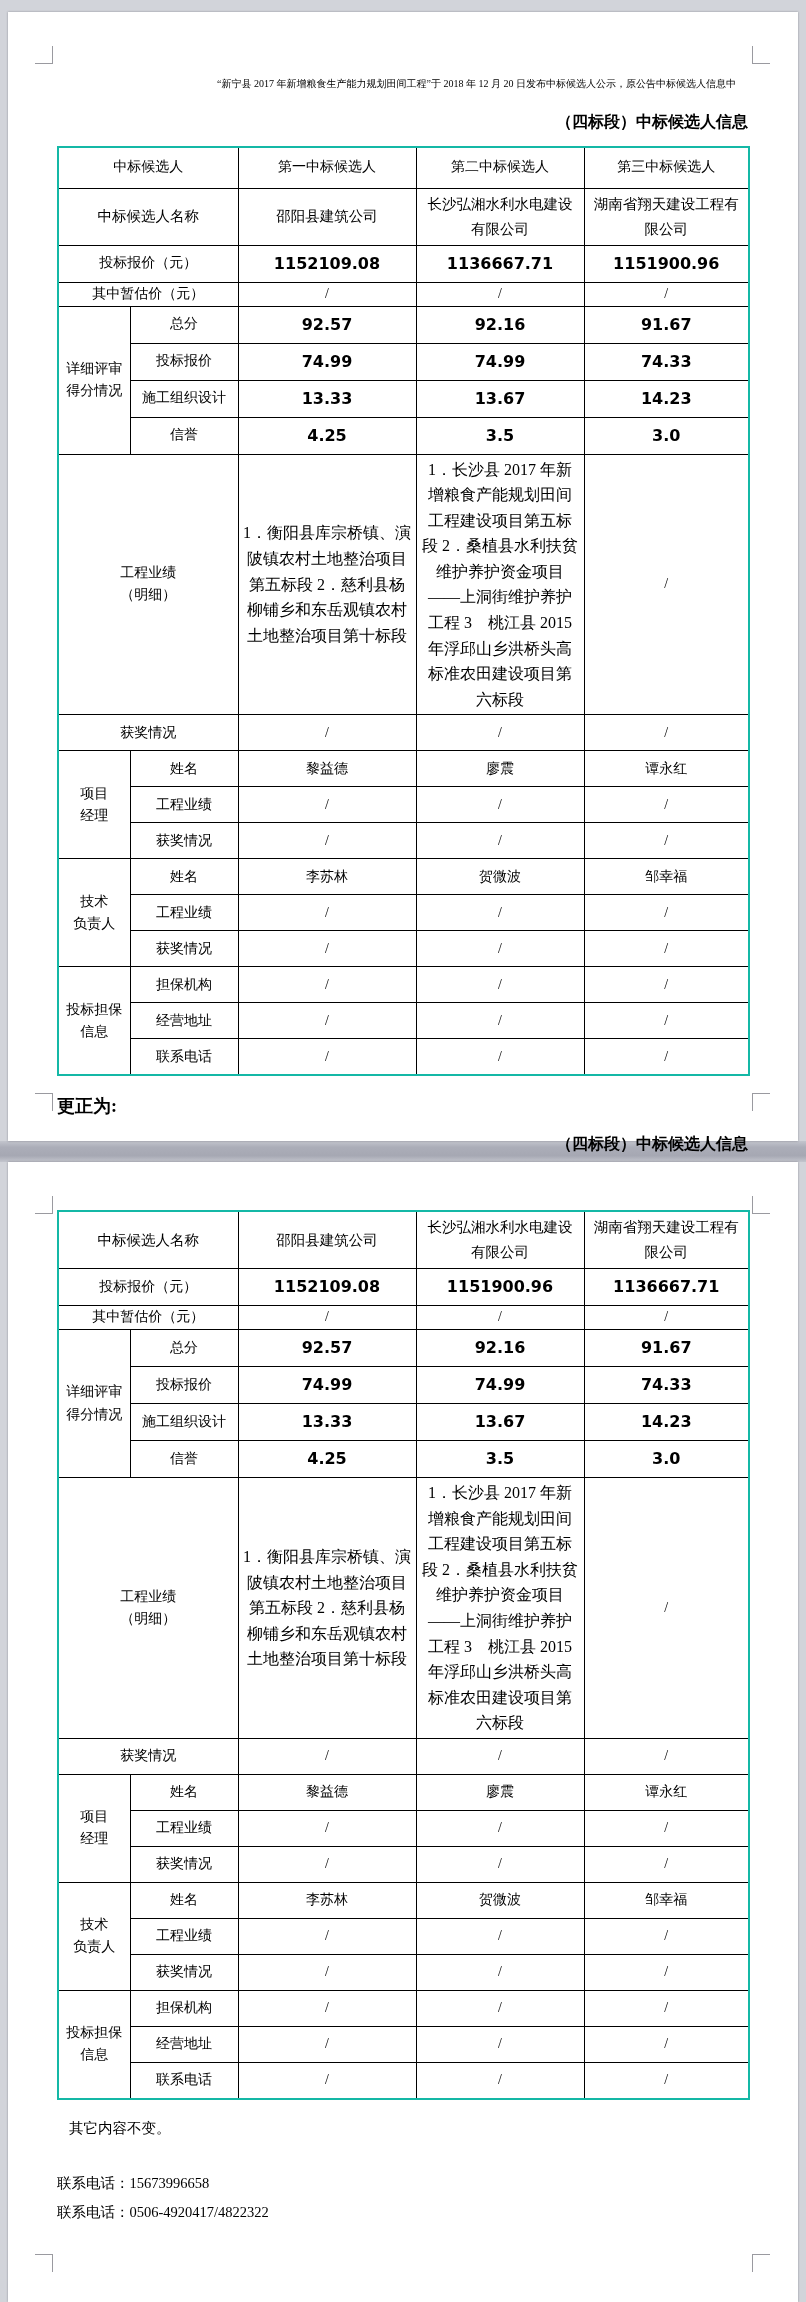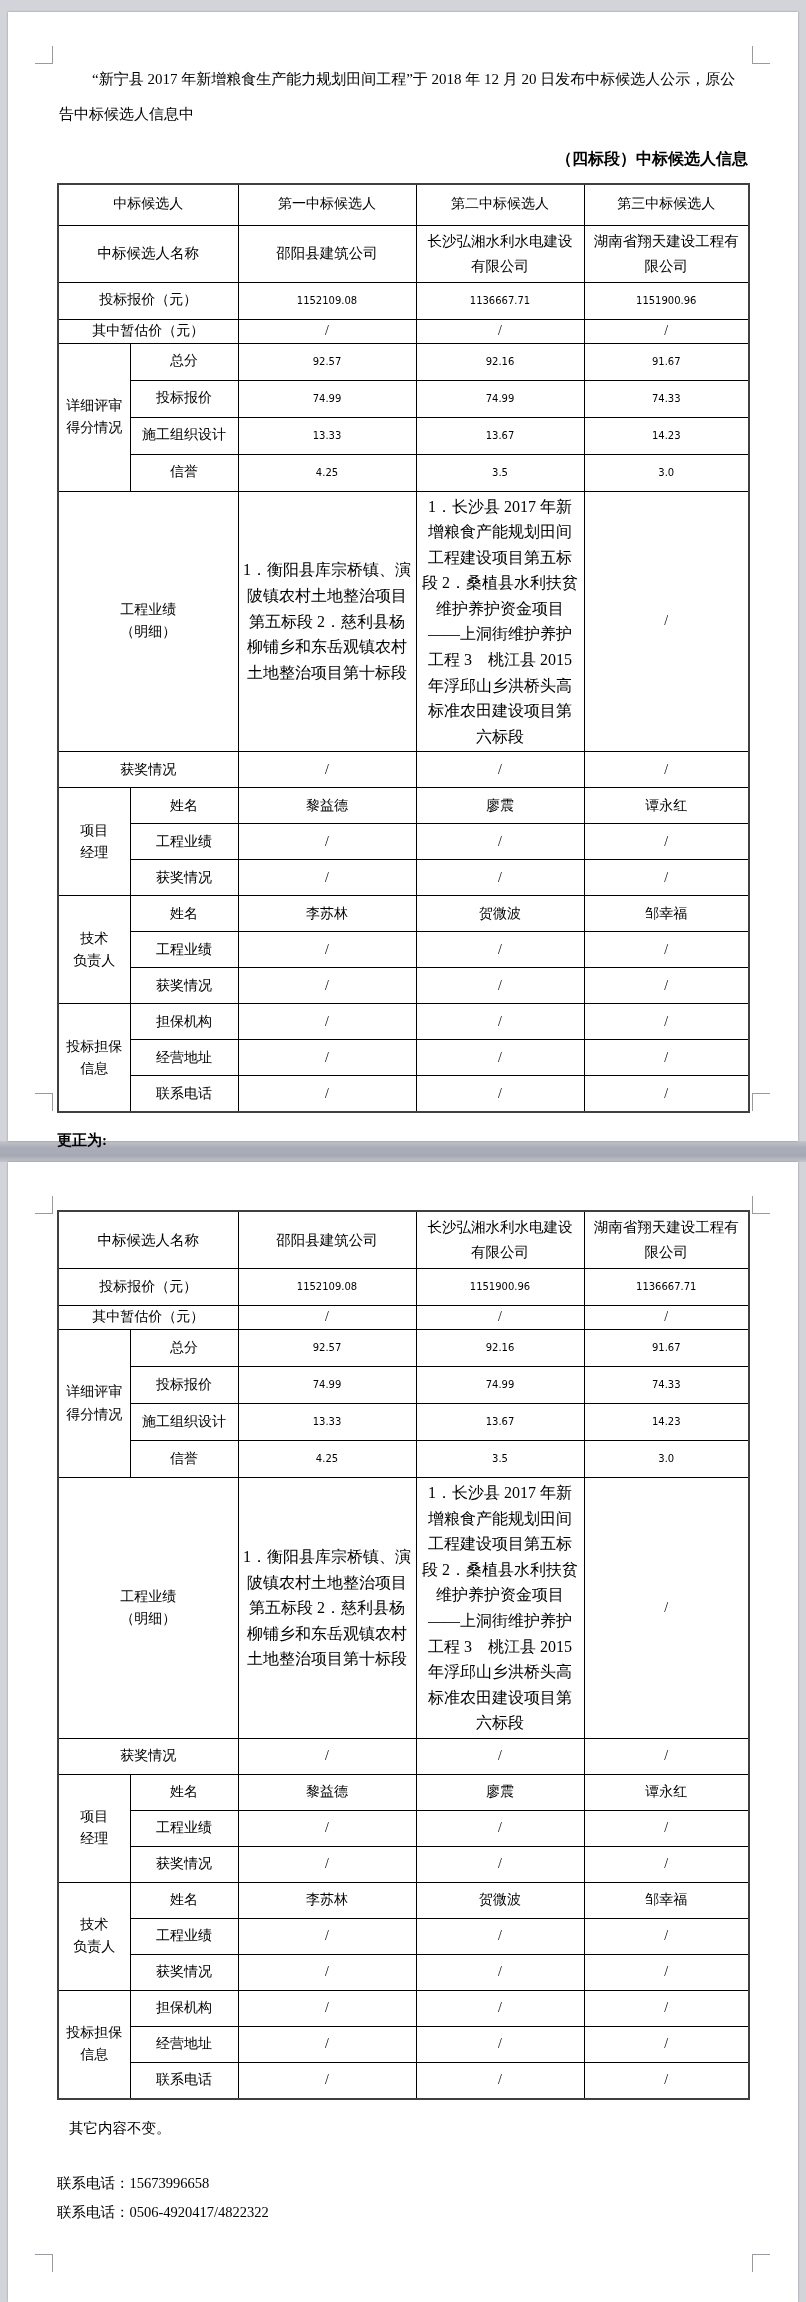--- a/index.html
+++ b/index.html
@@ -25,39 +25,39 @@
     background:linear-gradient(180deg,#c3c5cd 0%,#abadb8 30%,#a6a8b3 70%,#c3c5cd 100%);
   }
   .inner{padding:48px 50px 0 49px;}
   
   .mark{position:absolute;width:17px;height:17px;border:0 solid #9a9aa0;}
   .m-tl{top:34px;left:27px;border-right-width:1px;border-bottom-width:1px;}
   .m-tr{top:34px;right:28px;border-left-width:1px;border-bottom-width:1px;}
   .m-bl{bottom:30px;left:27px;border-right-width:1px;border-top-width:1px;}
   .m-br{bottom:30px;right:28px;border-left-width:1px;border-top-width:1px;}
 
-  .intro{font-size:15px;line-height:2.35;text-indent:2.2em;margin:2px;}
+  .intro{font-size:10px;line-height:2.35;text-indent:2.2em;margin:12px;text-align:right;}
   .sec-title{text-align:right;font-weight:bold;font-size:16px;margin:16px 0 13px;}
-  .correct-lead{font-weight:bold;font-size:15px;margin:18px 0 2px;}
+  .correct-lead{font-weight:bold;font-size:18px;margin:18px 0 2px;}
 
   table.bid{
     border-collapse:collapse;table-layout:fixed;width:691px;
-    border:2px solid #404040;font-size:14px;
+    border:2px solid #14b8a6;font-size:14px;
   }
   table.bid td{
     border:1px solid #000;text-align:center;vertical-align:middle;
     padding:2px 4px;overflow:hidden;line-height:1.6;
   }
   tr.hh  td{height:36px;}
   tr.hname td{height:52px;line-height:1.7;font-size:14.5px;}
   tr.hstd td{height:32px;}
   tr.hshort td{height:19px;line-height:1.15;}
   tr.hrow td{height:31px;}
   td.glabel,td.rlabel{white-space:pre-line;line-height:1.9;}
-  td.num{font-family:"DejaVu Sans","Liberation Sans",sans-serif;font-weight:normal;font-size:10px;}
+  td.num{font-family:"DejaVu Sans","Liberation Sans",sans-serif;font-weight:bold;font-size:16px;}
   td.left-text{
     text-align:left;line-height:2.15;font-size:16px;
     padding:8px 8px 8px 10px;
   }
   .note{font-size:14.5px;margin:12px;line-height:2.25;}
   .contacts{margin-top:24px;}
   .contact-line{font-size:14.5px;margin:0;line-height:2.0;}
 </style>
 </head>
 <body>

